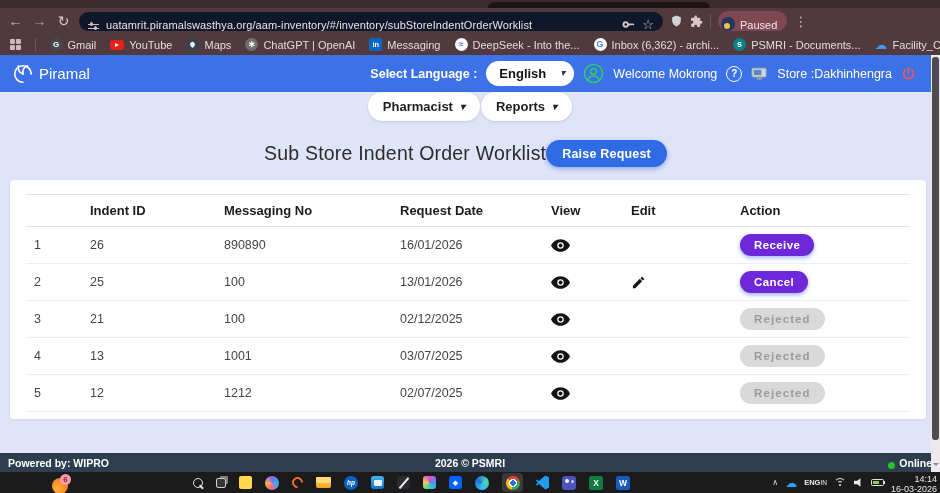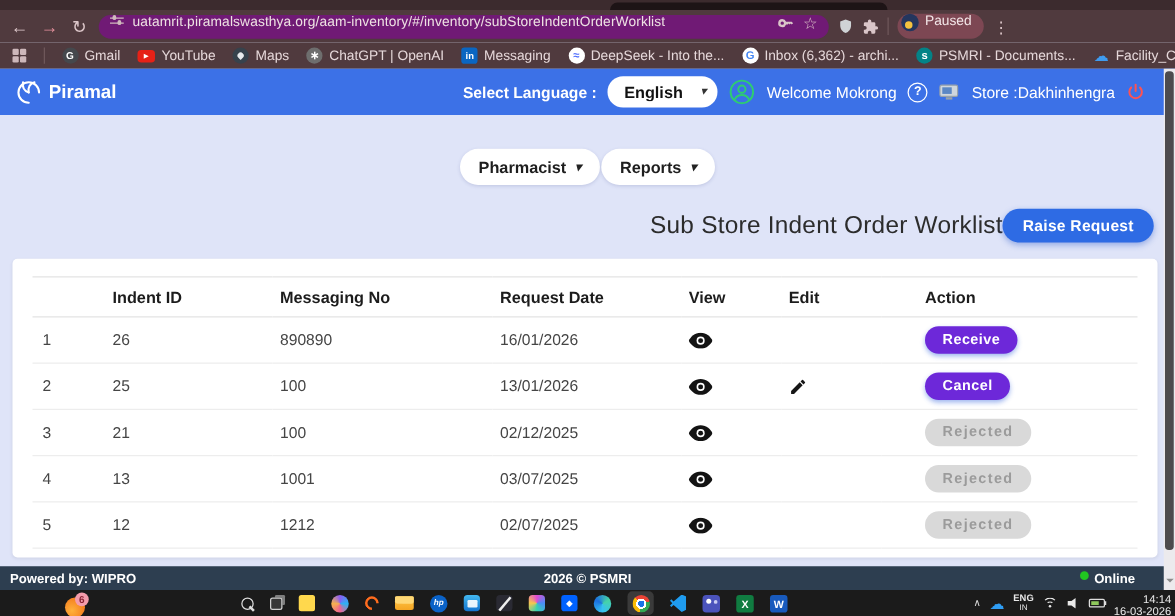--- a/index.html
+++ b/index.html
@@ -7,31 +7,31 @@
 body{font-family:"Liberation Sans",sans-serif;overflow:hidden}
 .screen{position:relative;width:940px;height:493px;background:#dfe4f8;overflow:hidden}
 
 
 .tabstrip{position:absolute;top:0;left:0;right:0;height:8px;background:#3c2b2e}
 .active-tab{position:absolute;left:488px;top:2px;width:222px;height:6px;border-radius:7px 7px 0 0;background:#1d1416}
 .toolbar{position:absolute;top:8px;left:0;right:0;height:26px;background:#503a3e;display:flex;align-items:center;padding:0 7px;gap:7px}
 .navbtn{color:#dcc6c9;font-size:14px;width:17px;text-align:center;line-height:17px;cursor:pointer;flex:none}
 .navbtn.fwd{color:#e08e9a}
 .navbtn.dots{font-size:13px;width:10px}
-.addr{flex:1;max-width:584px;height:19px;background:#701a75;border-radius:10px;display:flex;align-items:flex-start;padding:0 9px;gap:7px}
+.addr{flex:1;max-width:584px;height:19px;background:#0f172a;border-radius:10px;display:flex;align-items:flex-end;padding:0 9px;gap:7px}
 .tune{width:11px;height:9px;position:relative;flex:none}
 .tune::before{content:"";position:absolute;left:0;top:2px;width:11px;height:1.3px;background:#cfb9bd;box-shadow:0 4px 0 #cfb9bd}
 .tune .k1{position:absolute;left:2px;top:.9px;width:3.4px;height:3.4px;border-radius:50%;background:#cfb9bd}
 .tune .k2{position:absolute;left:6px;top:4.9px;width:3.4px;height:3.4px;border-radius:50%;background:#cfb9bd}
 .url{flex:1;font-size:11px;color:#eee2e3;white-space:nowrap;overflow:hidden;letter-spacing:.1px}
 .keyic{display:flex;flex:none}
 .starbtn{color:#dcc6c9;font-size:13px;flex:none;line-height:1}
 .ext{display:flex;flex:none}
 .sep{width:1px;height:14px;background:#6e575a;flex:none}
-.paused{display:flex;align-items:flex-start;gap:5px;background:#7d4753;border-radius:10px;height:20px;padding:0 10px 0 3px;flex:none;cursor:pointer}
+.paused{display:flex;align-items:flex-end;gap:5px;background:#7d4753;border-radius:10px;height:20px;padding:0 10px 0 3px;flex:none;cursor:pointer}
 .pav{width:14px;height:14px;border-radius:50%;background:#24365e;position:relative;overflow:hidden}
 .pav::after{content:"";position:absolute;left:3px;top:6px;width:6px;height:6px;border-radius:50%;background:#f4c23f}
 .paused b{color:#f3e6e8;font-size:11px;font-weight:400}
 
 .bookmarks{position:absolute;top:34px;left:0;right:0;height:21px;background:#503a3e;display:flex;align-items:center;padding:0 10px;gap:14px;font-size:11px;color:#e6d8da;white-space:nowrap;overflow:hidden}
 .apps-grid{display:grid;grid-template-columns:4.5px 4.5px;grid-template-rows:4.5px 4.5px;gap:1.5px;flex:none;cursor:pointer}
 .apps-grid i{background:#cdb7ba;border-radius:1px}
 .vdiv{width:1px;height:13px;background:#6e575a;flex:none}
 .bm{display:inline-flex;align-items:center;gap:5px;cursor:pointer;flex:none}
 .fav{width:13px;height:13px;border-radius:50%;display:inline-flex;align-items:center;justify-content:center;flex:none;position:relative}
@@ -44,54 +44,54 @@
 .fav-openai{background:#6e6e6e}.fav-openai u{color:#fff;font-size:9px}
 .fav-li{background:#0a66c2;border-radius:2.5px}.fav-li u{color:#fff;font-size:7.5px}
 .fav-ds{background:#fff}.fav-ds u{color:#4d6bfe;font-size:9px}
 .fav-g{background:#fff}.fav-g u{color:#4285f4;font-size:9px}
 .fav-sp{background:#038387}.fav-sp u{color:#fff;font-size:9px}
 .fav-od{background:transparent}.fav-od u{color:#3f9bef;font-size:12px;font-weight:400}
 
 
 .appbar{position:absolute;top:55px;left:0;right:0;height:37px;background:#3c71e7;display:flex;align-items:center;padding:0 12px;color:#fff}
 .brand{display:flex;align-items:center;gap:5px;font-size:15px;cursor:pointer}
-.brand b{font-weight:700}
+.brand b{font-weight:400}
 .hdr-right{margin-left:auto;display:flex;align-items:center;gap:9px;font-size:12.5px;margin-right:12px}
 .lang-label{font-weight:600}
 .selwrap{position:relative}
 select.lang{appearance:none;-webkit-appearance:none;border:none;outline:none;height:25px;width:88px;border-radius:13px;padding:0 20px 0 13px;font-size:13px;font-weight:600;font-family:inherit;color:#111;background:#fff;cursor:pointer}
 .sel-caret{position:absolute;right:9px;top:6px;color:#333;font-size:10px;pointer-events:none}
 .help-ic{width:16px;height:16px;border:1.5px solid #fff;border-radius:50%;display:inline-flex;align-items:center;justify-content:center;font-size:10px;font-weight:700;cursor:pointer}
 .welcome b,.store b{font-weight:400}
 .usr,.storeic,.pwr{display:flex;cursor:pointer}
 
 
 .page{position:absolute;top:92px;left:0;right:0;height:361px}
-.menus{display:flex;justify-content:center;gap:1px;padding-top:27px}
+.menus{display:flex;justify-content:center;gap:1px;}
 .pill{display:inline-flex;align-items:center;gap:7px;height:29px;border:none;border-radius:15px;background:#fff;padding:0 15px;font-family:inherit;font-size:13px;font-weight:700;color:#1e1e1e;box-shadow:0 1px 3px rgba(60,70,140,.18);cursor:pointer}
 .pill .caret{font-size:10px;color:#222}
-.title-row{display:flex;align-items:center;justify-content:flex-end;padding:0 17px 0 8px;margin-top:19px}
+.title-row{display:flex;align-items:center;justify-content:center;padding:0 17px 0 8px;margin-top:19px}
 .page-title{font-size:19.5px;font-weight:400;color:#2c2c2c;letter-spacing:.2px}
 .raise{height:27px;border:none;border-radius:14px;background:#2e6be4;color:#fff;font-family:inherit;font-size:12.5px;font-weight:700;padding:0 16px;letter-spacing:.2px;box-shadow:0 2px 5px rgba(30,80,200,.4);cursor:pointer}
 .card{margin:13px 14px 0 10px;background:#fff;border-radius:4px;padding:14px 16px 0;height:239px;box-shadow:0 1px 3px rgba(0,0,0,.07)}
 table{width:100%;border-collapse:collapse;table-layout:fixed}
 th{font-size:13px;font-weight:700;color:#1c1c1c;text-align:left;padding:8px 6px;border-top:1px solid #e3e3e3;border-bottom:1px solid #e3e3e3}
 td{font-size:12.5px;color:#454545;padding:7px 6px;border-bottom:1px solid #ededed;height:36px}
 .c-sno{padding-left:8px}
 .c-view,.c-edit{}
 .c-action{padding-left:35px}
 .eye,.pencil{display:inline-flex;vertical-align:middle;cursor:pointer}
 .act{border:none;border-radius:13px;font-family:inherit;font-size:11.5px;font-weight:700;padding:5px 14px;letter-spacing:.4px;cursor:pointer}
 .act.primary{background:#6d28d9;color:#fff;box-shadow:0 2px 4px rgba(40,90,220,.45)}
 .act.disabled{background:#d9d9d9;color:#9b9b9b;letter-spacing:1.1px;cursor:default}
 
 
 .site-footer{position:absolute;bottom:21px;left:0;right:0;height:19px;background:#2d3e50;color:#fff;display:flex;align-items:center;font-size:10.5px;font-weight:700;padding:0 8px}
 .f-center{position:absolute;left:0;right:0;text-align:center;pointer-events:none}
-.f-right{margin-left:auto;display:flex;align-items:flex-start;gap:4px;margin-right:24px}
+.f-right{margin-left:auto;display:flex;align-items:flex-end;gap:4px;}
 .gdot{width:7px;height:7px;border-radius:50%;background:#21c621}
 
 
 .scrollbar{position:absolute;top:55px;right:0;width:9px;height:417px;background:#eceaed}
 .sb-thumb{position:absolute;top:2px;left:1px;width:7px;height:383px;background:#4d4b4e;border-radius:3px;cursor:pointer}
 .sb-arrow{position:absolute;bottom:3px;left:1.5px;width:0;height:0;border:3px solid transparent;border-top-color:#8b8b8b}
 
 
 .taskbar{position:absolute;bottom:0;left:0;right:0;height:21px;background:#1b1b1b;overflow:hidden}
 .notif{position:absolute;left:52px;top:6px;width:16px;height:16px;border-radius:50%;background:radial-gradient(circle at 35% 65%,#ffb13b,#f06a13);cursor:pointer}
@@ -121,21 +121,21 @@
 .i-chrome{width:14px;height:14px;border-radius:50%;background:radial-gradient(circle,#1a73e8 0 2.6px,#fff 2.6px 4.1px,transparent 4.1px),conic-gradient(from -45deg,#ea4335 0 33%,#34a853 0 66%,#fbbc05 0 100%)}
 .i-vscode{width:13px;height:14px;background:#1f9cf0;clip-path:polygon(72% 0,100% 12%,100% 88%,72% 100%,22% 60%,8% 72%,0 64%,14% 50%,0 36%,8% 28%,22% 40%)}
 .i-teams{width:14px;height:14px;border-radius:3px;background:#4b53bc}
 .i-teams::before{content:"";position:absolute;left:3px;top:3px;width:4px;height:4px;border-radius:50%;background:#fff}
 .i-teams::after{content:"";position:absolute;right:2.5px;top:4px;width:3px;height:3px;border-radius:50%;background:#c9ccf2}
 .i-excel{width:14px;height:14px;border-radius:2.5px;background:#107c41;color:#fff;font-weight:700;font-size:8.5px}
 .i-word{width:14px;height:14px;border-radius:2.5px;background:#185abd;color:#fff;font-weight:700;font-size:8.5px}
 .tray{position:absolute;right:3px;top:0;height:21px;display:flex;align-items:center;gap:7px;color:#e8e8e8}
 .chev{font-size:8px;color:#ddd;cursor:pointer}
 .i-cloud{font-size:12px;color:#2f9df4;line-height:1;cursor:pointer}
-.lang-tray{display:flex;flex-direction:column;align-items:center;font-size:7.5px;line-height:7.5px;font-weight:700;cursor:pointer}
+.lang-tray{display:flex;flex-direction:row;align-items:center;font-size:7.5px;line-height:7.5px;font-weight:700;cursor:pointer}
 .lang-tray i{font-weight:400;font-size:6.5px;font-style:normal}
 .i-wifi{position:relative;width:13px;height:10px;cursor:pointer}
 .i-wifi .w1{position:absolute;left:0;top:0;width:12px;height:12px;border:1.4px solid transparent;border-top-color:#e8e8e8;border-radius:50%}
 .i-wifi .w2{position:absolute;left:3px;top:3px;width:6px;height:6px;border:1.4px solid transparent;border-top-color:#e8e8e8;border-radius:50%}
 .i-wifi .w3{position:absolute;left:5.5px;top:6.5px;width:2px;height:2px;background:#e8e8e8;border-radius:50%}
 .i-vol{width:10px;height:10px;background:#e8e8e8;clip-path:polygon(0 32%,32% 32%,65% 8%,65% 92%,32% 68%,0 68%);cursor:pointer}
 .i-batt{width:13px;height:7px;border:1px solid #dedede;border-radius:1.5px;position:relative;cursor:pointer}
 .i-batt::before{content:"";position:absolute;inset:1px;right:4px;background:#8ec75c}
 .i-batt::after{content:"";position:absolute;right:-2.5px;top:1px;width:1.5px;height:3px;background:#dedede}
 .clock{display:flex;flex-direction:column;align-items:flex-end;font-size:9px;line-height:10px;padding-top:3px;cursor:pointer}

